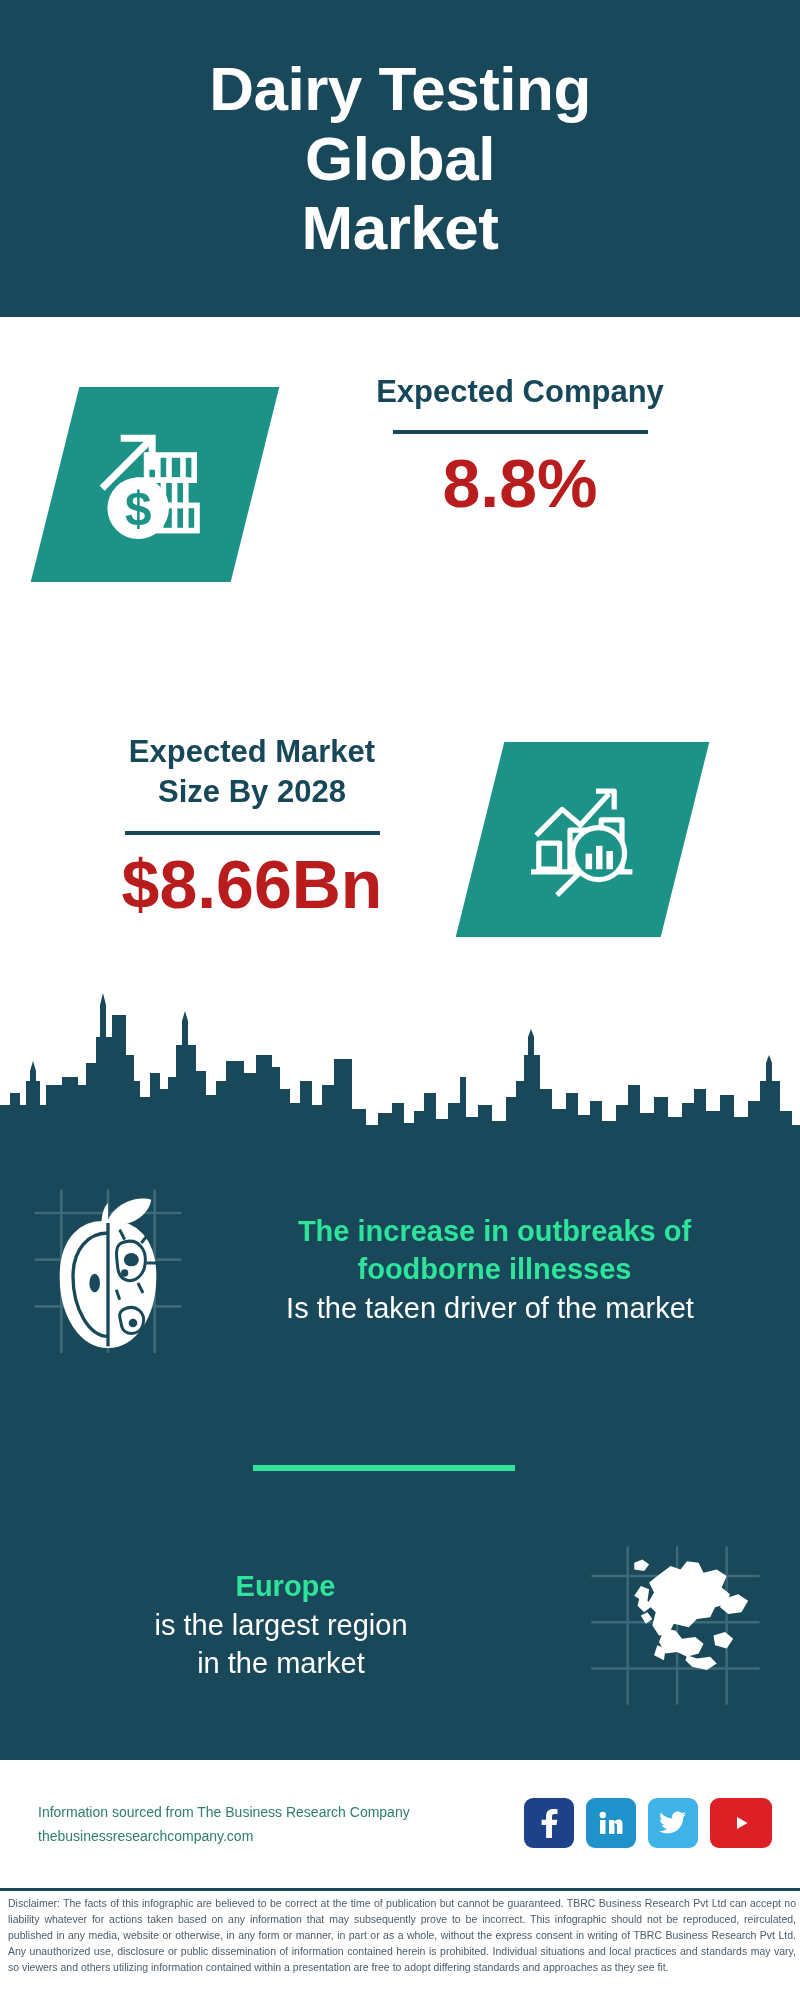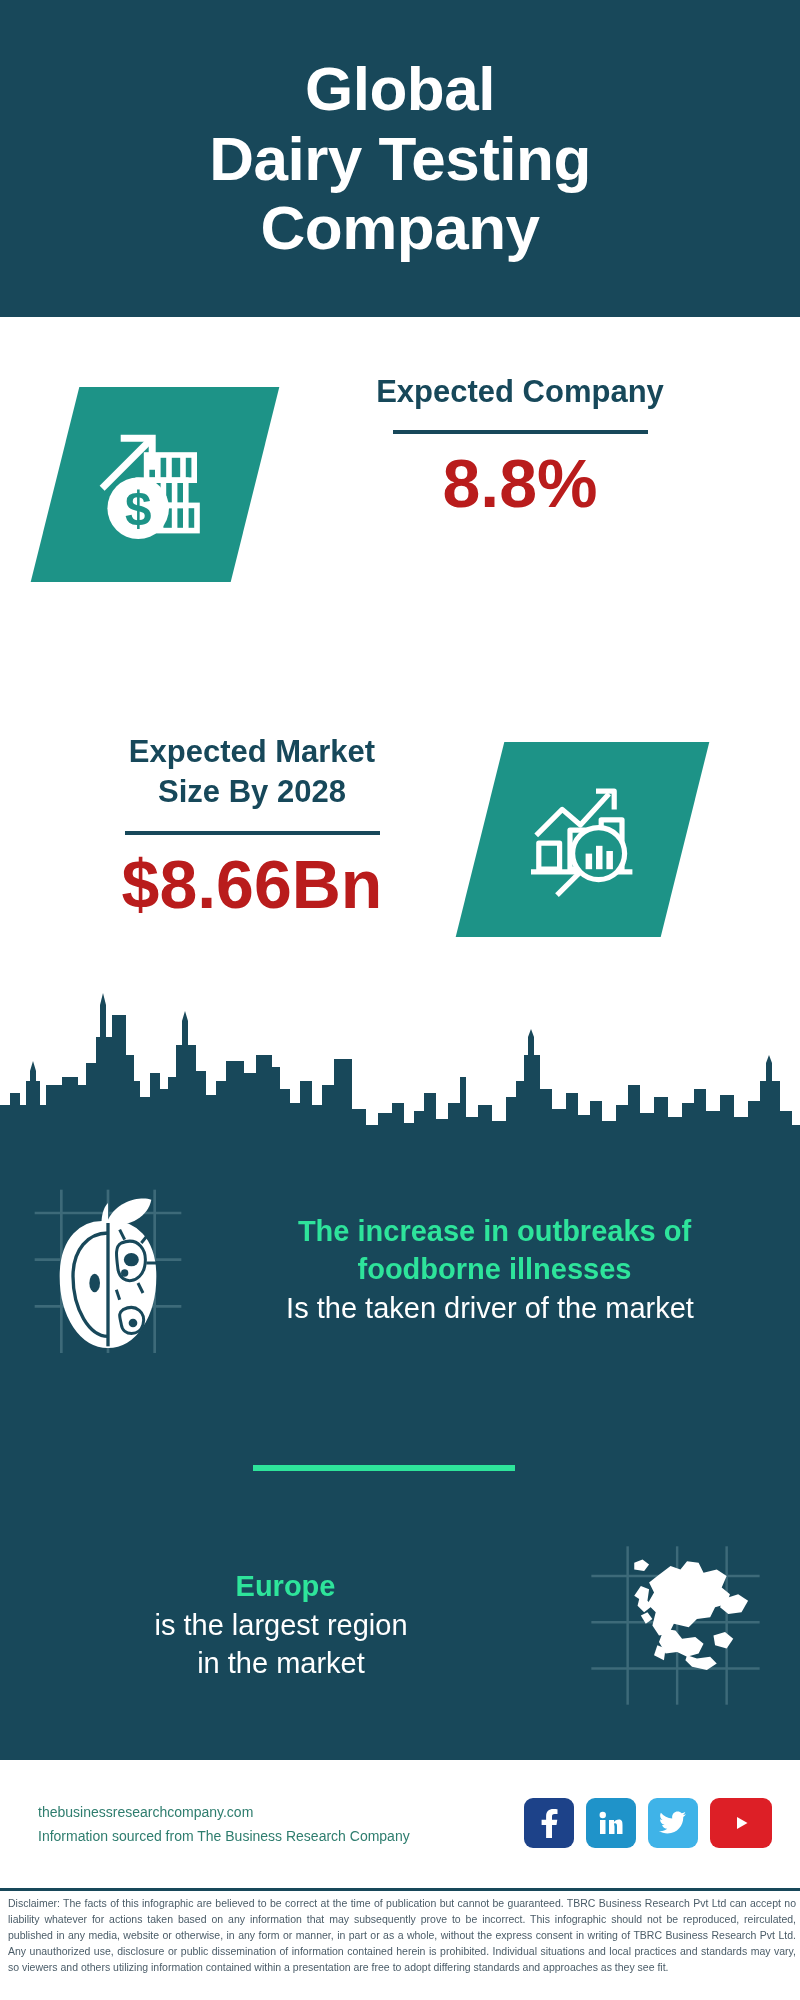--- a/index.html
+++ b/index.html
@@ -194,23 +194,23 @@
     text-align: justify;
   }
 </style>
 </head>
 <body>
 
 <div class="page">
 
   <div class="header">
     <div class="header-title">
+      <div>Dairy Testing</div>
       <div>Global</div>
-      <div>Dairy Testing</div>
-      <div>Company</div>
+      <div>Market</div>
     </div>
   </div>
 
   <div class="mid">
 
     <div class="para tile-growth">
       <div class="para-inner">
         <span>
           <svg width="140" height="140" viewBox="0 0 100 100">
             <g fill="none" stroke="#ffffff" stroke-width="5" stroke-linecap="square">
@@ -372,22 +372,22 @@
           <path d="M62,68 l6,2 l8,-1 l4,4 l-6,4 l-9,-2 l-4,-4 Z"></path>
           <path d="M84,34 l9,-3 l6,4 l-4,7 l-8,1 l-5,-4 Z"></path>
           <path d="M78,56 l7,-2 l5,4 l-4,6 l-7,-2 Z"></path>
         </g>
       </svg>
     </div>
   </div>
 
   <div class="footer">
     <div class="footer-src">
+      <div>Information sourced from The Business Research Company</div>
       <div>thebusinessresearchcompany.com</div>
-      <div>Information sourced from The Business Research Company</div>
     </div>
     <div class="socials">
       <div class="social" style="background:#1d4289">
         <svg width="22" height="30" viewBox="0 0 22 30">
             <path fill="#fff" d="M14,30 L14,17 L18.5,17 L19.3,11.7 L14,11.7 L14,8.6 C14,7.1 14.4,6.1 16.6,6.1 L19.5,6.1 L19.5,1.3 C19,1.2 17.2,1 15.2,1 C11,1 8.1,3.6 8.1,8.1 L8.1,11.7 L3.6,11.7 L3.6,17 L8.1,17 L8.1,30 Z"></path>
           </svg>
       </div>
       <div class="social" style="background:#1f93c9">
         <svg width="26" height="26" viewBox="0 0 26 26">
           <rect x="2" y="10" width="5.5" height="14" fill="#fff"></rect>

